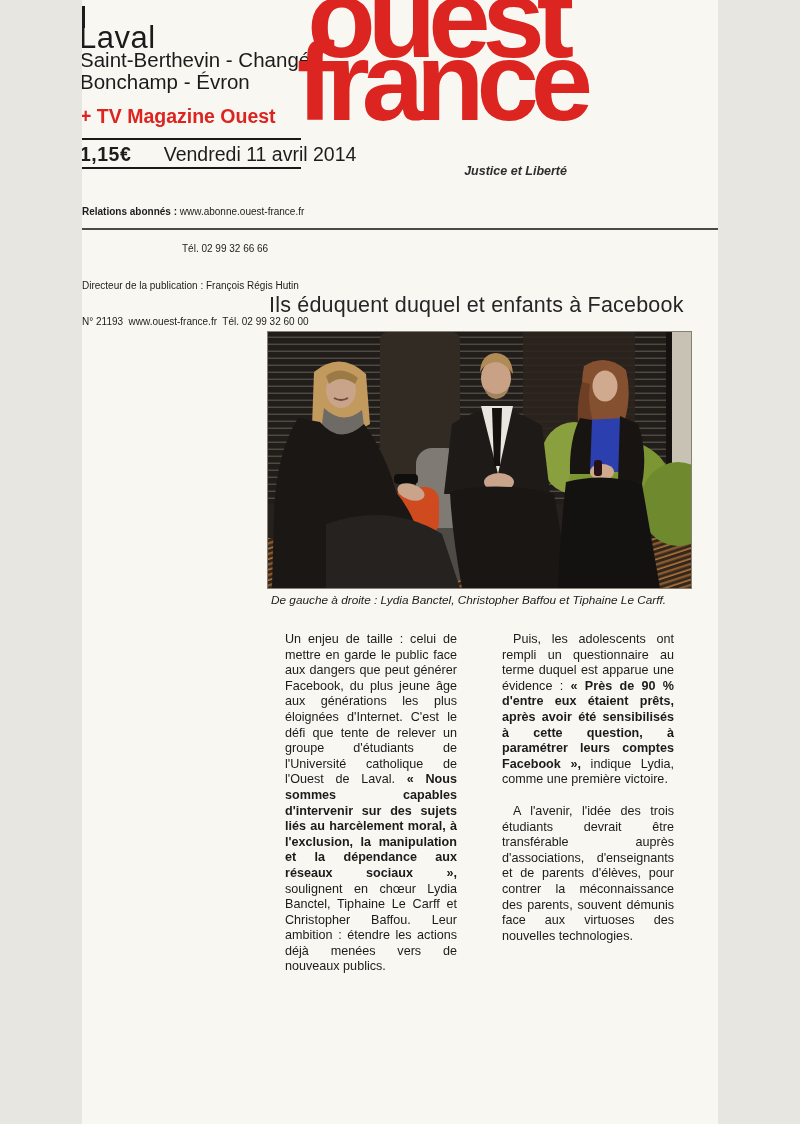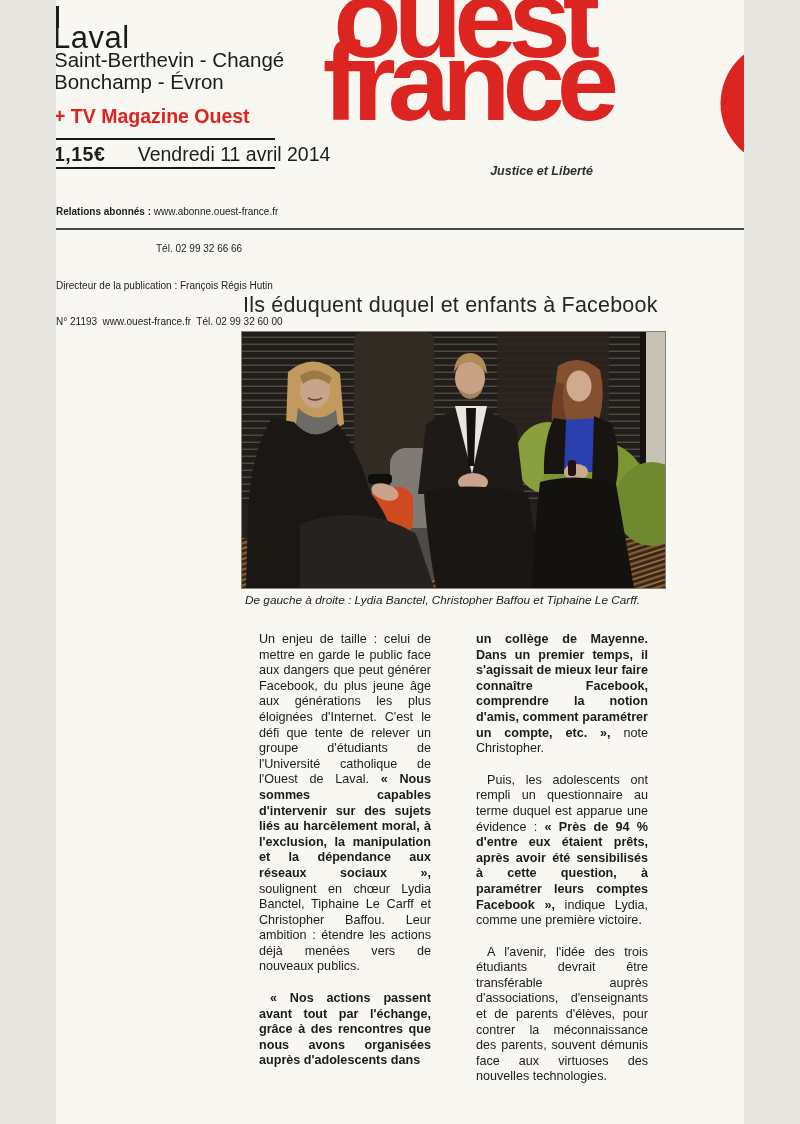--- a/index.html
+++ b/index.html
@@ -1,18 +1,18 @@
 <!DOCTYPE html>
 <html><head>
 <meta charset="utf-8">
 <style>
   * { margin:0; padding:0; box-sizing:border-box; }
   html,body { background:#e8e6e0; }
   .page {
-    position:relative; width:688px; height:1124px; margin:0 auto;
+    position:relative; width:636px; height:1124px; margin:0 auto;
     background:#f9f7f1; overflow:hidden;
     font-family:"Liberation Sans","DejaVu Sans",sans-serif; color:#1d1d1d;
   }
   
   .edition-title { position:absolute; left:-3px; top:20px; font-size:31px; letter-spacing:0.5px; color:#1b1b1b; }
   .edition-line2 { position:absolute; left:-2px; top:48px; font-size:20.5px; color:#1b1b1b; }
   .edition-line3 { position:absolute; left:-2px; top:70px; font-size:20.5px; color:#1b1b1b; }
   .promo { position:absolute; left:-2px; top:105px; font-size:19.5px; font-weight:bold; }
   .rule { position:absolute; left:0; background:#191919; }
   .rule1 { top:138px; width:219px; height:2px; }
@@ -149,23 +149,21 @@
         <rect x="326" y="128" width="8" height="16" rx="3" fill="#241015"></rect>
         <path d="M298 150 Q336 140 374 152 L392 256 L290 256 Q292 202 298 150 Z" fill="#141210"></path>
       </svg>
     </div>
 
     <div class="caption">De gauche à droite : Lydia Banctel, Christopher Baffou et Tiphaine Le Carff.</div>
 
     <div class="columns">
       <div class="col">
           <p class=""><span>Un enjeu de taille : celui de mettre en garde le public face aux dangers que peut générer Facebook, du plus jeune âge aux générations les plus éloignées d'Internet. C'est le défi que tente de relever un groupe d'étudiants de l'Université catholique de l'Ouest de Laval. </span><span class="bold">« Nous sommes capables d'intervenir sur des sujets liés au harcèlement moral, à l'exclusion, la manipulation et la dépendance aux réseaux sociaux »,</span><span> soulignent en chœur Lydia Banctel, Tiphaine Le Carff et Christopher Baffou. Leur ambition : étendre les actions déjà menées vers de nouveaux publics.</span></p>
-          <p class="indent"><span class="bold">« Nos actions passent avant tout par l'échange, grâce à des rencontres que nous avons organisées auprès d'adolescents dans</span></p>
         </div>
       <div class="col">
-          <p class=""><span class="bold">un collège de Mayenne. Dans un premier temps, il s'agissait de mieux leur faire connaître Facebook, comprendre la notion d'amis, comment paramétrer un compte, etc. »,</span><span> note Christopher.</span></p>
-          <p class="indent"><span>Puis, les adolescents ont rempli un questionnaire au terme duquel est apparue une évidence : </span><span class="bold">« Près de 94 % d'entre eux étaient prêts, après avoir été sensibilisés à cette question, à paramétrer leurs comptes Facebook »,</span><span> indique Lydia, comme une première victoire.</span></p>
+          <p class="indent"><span>Puis, les adolescents ont rempli un questionnaire au terme duquel est apparue une évidence : </span><span class="bold">« Près de 90 % d'entre eux étaient prêts, après avoir été sensibilisés à cette question, à paramétrer leurs comptes Facebook »,</span><span> indique Lydia, comme une première victoire.</span></p>
           <p class="indent"><span>A l'avenir, l'idée des trois étudiants devrait être transférable auprès d'associations, d'enseignants et de parents d'élèves, pour contrer la méconnaissance des parents, souvent démunis face aux virtuoses des nouvelles technologies.</span></p>
         </div>
     </div>
   </main>
 
 </div>
 
 </body></html>

